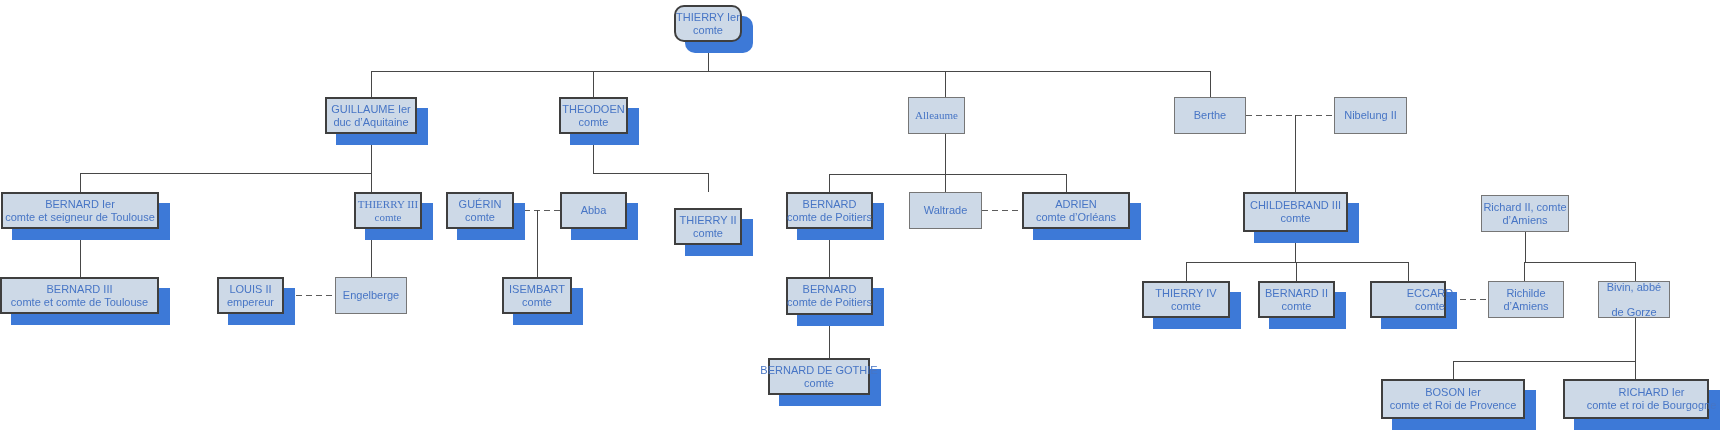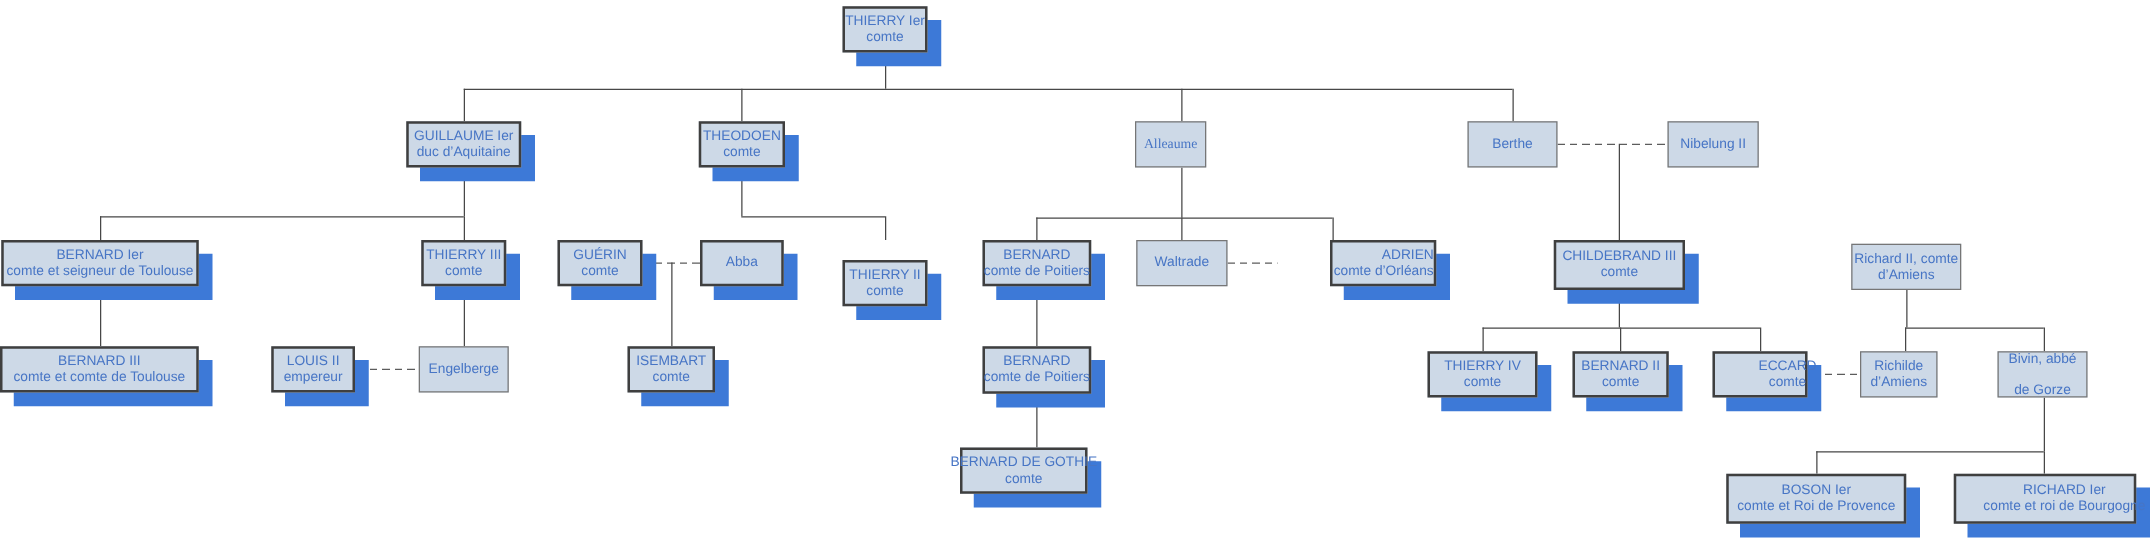--- a/index.html
+++ b/index.html
@@ -69,21 +69,21 @@
     <div class="line v" style="left: 1408px; top: 262px; height: 19px;"></div>
     <div class="line v" style="left: 1525px; top: 232px; height: 30px;"></div>
     <div class="line h" style="left: 1524px; top: 262px; width: 111px;"></div>
     <div class="line v" style="left: 1524px; top: 262px; height: 19px;"></div>
     <div class="line v" style="left: 1635px; top: 262px; height: 19px;"></div>
     <div class="line h dashed" style="left: 1450px; top: 299px; width: 38px;"></div>
     <div class="line v" style="left: 1635px; top: 318px; height: 43px;"></div>
     <div class="line h" style="left: 1453px; top: 361px; width: 182px;"></div>
     <div class="line v" style="left: 1453px; top: 361px; height: 18px;"></div>
     <div class="line v" style="left: 1635px; top: 361px; height: 18px;"></div>
-    <div class="node" style="left: 674px; top: 5px; width: 68px; height: 37px;">
+    <div class="node" style="left: 674px; top: 5px; width: 68px; height: 37px; border-radius: 10px;">
       <span class="nm">THIERRY Ier</span>
       <span class="tt">comte</span>
     </div>
     <div class="node" style="left: 325px; top: 97px; width: 92px; height: 37px;">
       <span class="nm">GUILLAUME Ier</span>
       <span class="tt">duc d’Aquitaine</span>
     </div>
     <div class="node" style="left: 559px; top: 97px; width: 69px; height: 37px;">
       <span class="nm">THEODOEN</span>
       <span class="tt">comte</span>
@@ -94,21 +94,21 @@
     <div class="node plain" style="left: 1174px; top: 97px; width: 72px; height: 37px;">
       <span class="nm">Berthe</span>
     </div>
     <div class="node plain" style="left: 1334px; top: 97px; width: 73px; height: 37px;">
       <span class="nm">Nibelung II</span>
     </div>
     <div class="node" style="left: 1px; top: 192px; width: 158px; height: 37px;">
       <span class="nm">BERNARD Ier</span>
       <span class="tt">comte et seigneur de Toulouse</span>
     </div>
-    <div class="node" style="left: 337px; top: 192px; width: 68px; height: 37px;">
+    <div class="node" style="left: 354px; top: 192px; width: 68px; height: 37px; font-family: Liberation Serif, serif;">
       <span class="nm">THIERRY III</span>
       <span class="tt">comte</span>
     </div>
     <div class="node" style="left: 446px; top: 192px; width: 68px; height: 37px;">
       <span class="nm">GUÉRIN</span>
       <span class="tt">comte</span>
     </div>
     <div class="node" style="left: 560px; top: 192px; width: 67px; height: 37px;">
       <span class="nm">Abba</span>
     </div>
@@ -116,21 +116,21 @@
       <span class="nm">THIERRY II</span>
       <span class="tt">comte</span>
     </div>
     <div class="node" style="left: 786px; top: 192px; width: 87px; height: 37px;">
       <span class="nm">BERNARD</span>
       <span class="tt">comte de Poitiers</span>
     </div>
     <div class="node plain" style="left: 909px; top: 192px; width: 73px; height: 37px;">
       <span class="nm">Waltrade</span>
     </div>
-    <div class="node" style="left: 1064px; top: 192px; width: 85px; height: 37px; align-items: flex-end;">
+    <div class="node" style="left: 1022px; top: 192px; width: 108px; height: 37px;">
       <span class="nm">ADRIEN</span>
       <span class="tt">comte d’Orléans</span>
     </div>
     <div class="node" style="left: 1243px; top: 192px; width: 105px; height: 40px;">
       <span class="nm">CHILDEBRAND III</span>
       <span class="tt">comte</span>
     </div>
     <div class="node plain" style="left: 1481px; top: 195px; width: 88px; height: 37px;">
       <span class="nm">Richard II, comte</span>
       <span class="tt">d’Amiens</span>
@@ -159,21 +159,21 @@
       <span class="tt">comte</span>
     </div>
     <div class="node" style="left: 1258px; top: 281px; width: 77px; height: 37px;">
       <span class="nm">BERNARD II</span>
       <span class="tt">comte</span>
     </div>
     <div class="node" style="left: 1370px; top: 281px; width: 76px; height: 37px; padding-left: 44px;">
       <span class="nm">ECCARD</span>
       <span class="tt">comte</span>
     </div>
-    <div class="node plain" style="left: 1488px; top: 281px; width: 62px; height: 37px;">
+    <div class="node plain" style="left: 1488px; top: 281px; width: 76px; height: 37px;">
       <span class="nm">Richilde</span>
       <span class="tt">d’Amiens</span>
     </div>
     <div class="node plain" style="left: 1598px; top: 281px; width: 72px; height: 37px; gap: 12px;">
       <span class="nm">Bivin, abbé</span>
       <span class="tt">de Gorze</span>
     </div>
     <div class="node" style="left: 768px; top: 358px; width: 102px; height: 37px;">
       <span class="nm">BERNARD DE GOTHIE</span>
       <span class="tt">comte</span>

